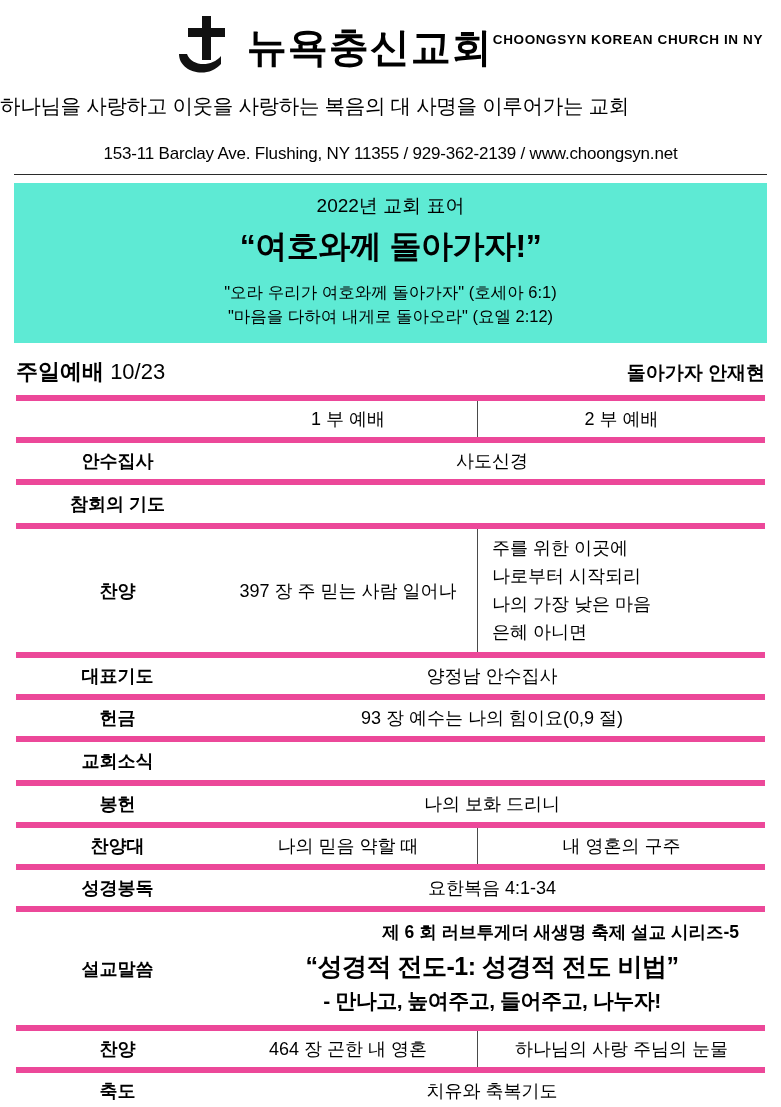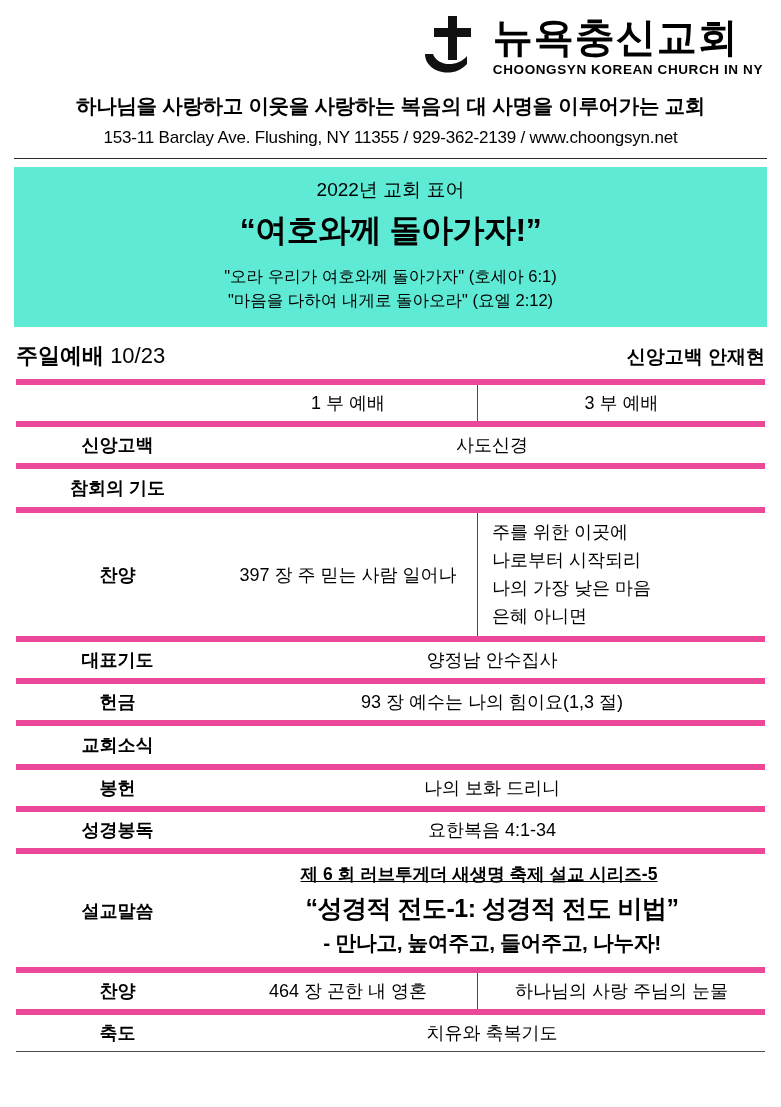--- a/index.html
+++ b/index.html
@@ -32,46 +32,46 @@
   .logo-mark {
     width: 60px;
     height: 62px;
     position: relative;
     margin-right: 10px;
     flex: 0 0 auto;
   }
   .logo-mark svg { display: block; }
   .logo-text {
     display: flex;
-    flex-direction: column;
+    flex-direction: row;
     align-items: flex-start;
     line-height: 1;
   }
   .logo-kr {
     font-size: 40px;
     font-weight: bold;
     letter-spacing: 1px;
   }
   .logo-en {
     font-size: 13.5px;
     font-weight: bold;
     letter-spacing: 0.6px;
     margin-top: 6px;
   }
   .slogan {
-    text-align: center;
+    text-align: left;
     font-size: 20.5px;
-    font-weight: bold;
+    font-weight: normal;
     margin-top: 10px;
     letter-spacing: -0.3px;
   }
   .address {
     text-align: center;
     font-size: 17px;
-    margin-top: 8px;
+    margin-top: 24px;
     letter-spacing: -0.2px;
   }
   .hr-thin {
     border: none;
     border-top: 1px solid #2b2b2b;
     margin: 10px 14px 0 14px;
   }
 
   
   .motto {
@@ -150,26 +150,25 @@
     text-align: left;
     padding-left: 14px !important;
     line-height: 1.55;
     font-size: 17.5px;
   }
   .tall { height: 104px; }
   .empty-cell { height: 26px; }
 
   
   .sermon-series {
-    text-align: center;
+    text-align: right;
     font-size: 17.5px;
     font-weight: bold;
     padding-right: 26px;
     margin-bottom: 6px;
-    text-decoration: underline;
   }
   .sermon-title {
     text-align: center;
     font-size: 25px;
     font-weight: bold;
     letter-spacing: -0.5px;
     margin-bottom: 4px;
   }
   .sermon-sub {
     text-align: center;
@@ -209,34 +208,34 @@
     <div class="motto-main">“여호와께 돌아가자!”</div>
     <div class="motto-verse">"오라 우리가 여호와께 돌아가자" (호세아 6:1)</div>
     <div class="motto-verse">"마음을 다하여 내게로 돌아오라" (요엘 2:12)</div>
   </div>
 
   <div class="service-row">
     <div class="service-title">
       <b>주일예배</b>
       <span class="date">10/23</span>
     </div>
-    <div class="pastor">신앙고백 안재현</div>
+    <div class="pastor">돌아가자 안재현</div>
   </div>
 
   <table class="order">
     <tbody>
       <tr class="head-row">
         <td class="col-label"></td>
         <td class="col-a">1 부 예배</td>
-        <td class="col-b vdiv">3 부 예배</td>
-      </tr>
-
-
-      <tr>
-        <td class="col-label">신앙고백</td>
+        <td class="col-b vdiv">2 부 예배</td>
+      </tr>
+
+
+      <tr>
+        <td class="col-label">안수집사</td>
         <td class="cell-span" colspan="2">사도신경</td>
       </tr>
 
       <tr>
         <td class="col-label">참회의 기도</td>
         <td class="cell-span empty-cell" colspan="2"></td>
       </tr>
 
       <tr>
         <td class="col-label">찬양</td>
@@ -249,33 +248,38 @@
         </td>
       </tr>
 
       <tr>
         <td class="col-label">대표기도</td>
         <td class="cell-span" colspan="2">양정남 안수집사</td>
       </tr>
 
       <tr>
         <td class="col-label">헌금</td>
-        <td class="cell-span" colspan="2">93 장 예수는 나의 힘이요(1,3 절)</td>
+        <td class="cell-span" colspan="2">93 장 예수는 나의 힘이요(0,9 절)</td>
       </tr>
 
       <tr>
         <td class="col-label">교회소식</td>
         <td class="cell-span empty-cell" colspan="2"></td>
       </tr>
 
       <tr>
         <td class="col-label">봉헌</td>
         <td class="cell-span" colspan="2">나의 보화 드리니</td>
       </tr>
 
+      <tr>
+        <td class="col-label">찬양대</td>
+        <td class="col-a">나의 믿음 약할 때</td>
+        <td class="col-b vdiv">내 영혼의 구주</td>
+      </tr>
 
       <tr>
         <td class="col-label">성경봉독</td>
         <td class="cell-span" colspan="2">요한복음 4:1-34</td>
       </tr>
 
       <tr>
         <td class="col-label">설교말씀</td>
         <td class="sermon-cell" colspan="2">
           <div class="sermon-series">제 6 회 러브투게더 새생명 축제 설교 시리즈-5</div>

